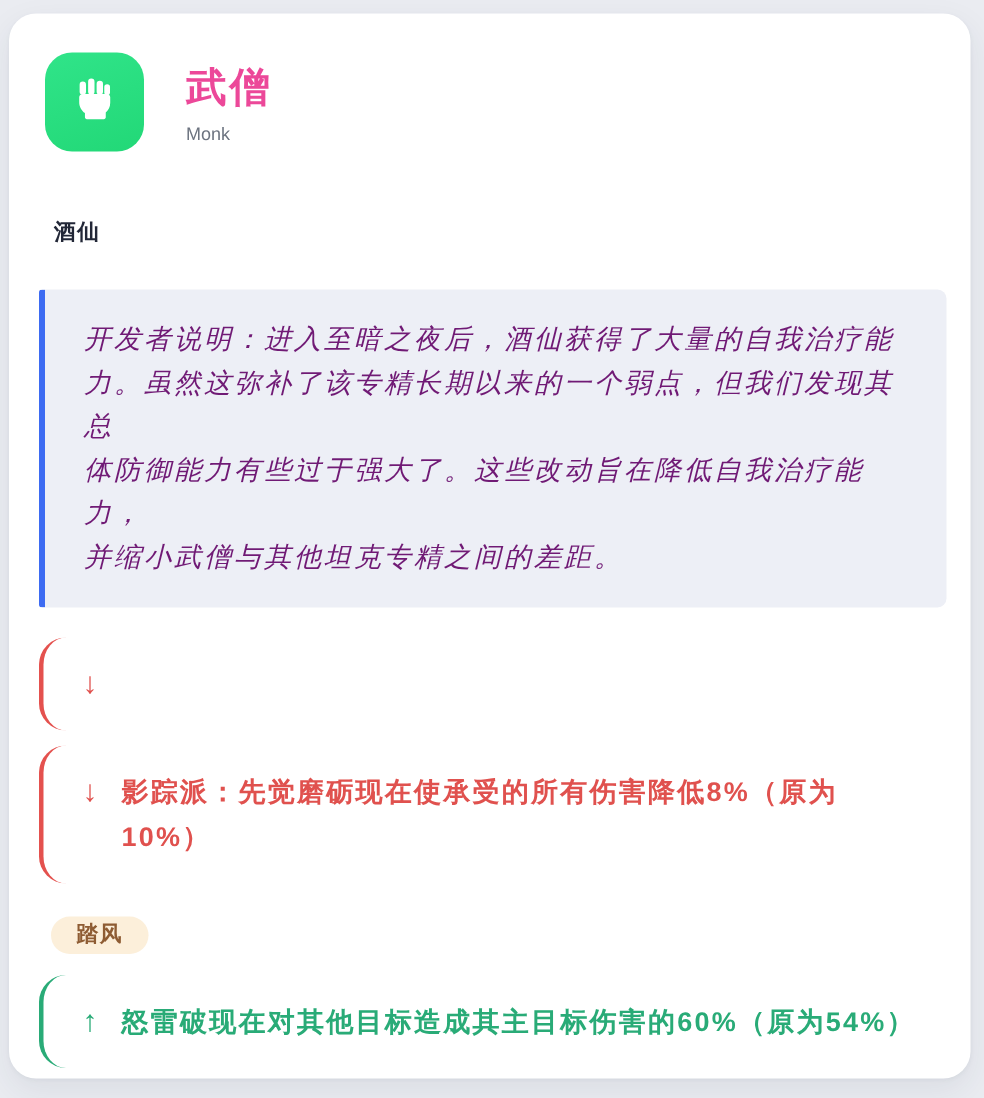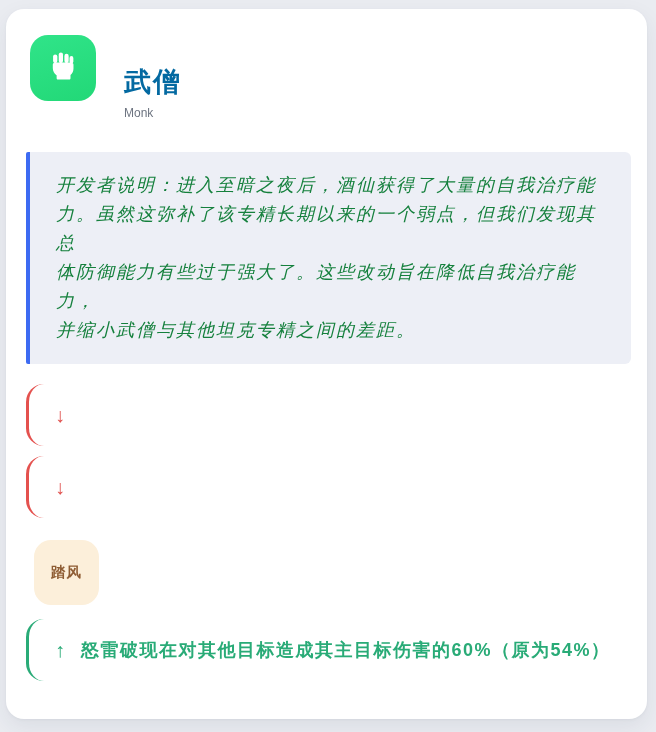--- a/index.html
+++ b/index.html
@@ -30,24 +30,23 @@
     border-radius: 18px;
     background: linear-gradient(160deg, #30e489 0%, #22d877 100%);
     display: flex; align-items: center; justify-content: center;
     flex: 0 0 auto;
   }
   .class-icon svg { width: 34px; height: 34px; }
   .header-text { margin: 8px 0 0 28px; }
   .class-title {
     font-size: 27px;
     font-weight: 700;
-    color: #0369a1;
+    color: #ec4899;
     letter-spacing: 2px;
     line-height: 30px;
-    margin-top: 24px;
   }
   .class-subtitle {
     margin-top: 6px;
     font-size: 12px;
     color: #6d7480;
     line-height: 20px;
   }
   
   .spec-label {
     margin: 45px 0 0 30px;
@@ -63,21 +62,21 @@
     background: #edeff6;
     border-left: 4px solid #3d6bf2;
     border-radius: 2px 6px 6px 2px;
     padding: 19px 22px 19px 26px;
   }
   .dev-note-text {
     font-style: italic;
     font-size: 18px;
     line-height: 29px;
     letter-spacing: 2px;
-    color: #15803d;
+    color: #701a75;
     white-space: pre-line;
   }
   
   .change {
     display: flex;
     align-items: flex-start;
     margin: 20px 18px 0 20px;
     border-left: 3px solid;
     border-radius: 18px;
     padding: 16px 16px 16px 26px;
@@ -103,21 +102,21 @@
   
   .spec-badge {
     display: inline-block;
     margin: 22px 0 0 28px;
     background: #fcefda;
     color: #8e5c33;
     font-size: 14.5px;
     font-weight: 700;
     letter-spacing: 1px;
     line-height: 17px;
-    padding: 24px 17px;
+    padding: 4px 17px;
     border-radius: 17px;
     text-align: center;
   }
 </style>
 </head>
 <body>
 
 <div class="card">
 
   <div class="header">
@@ -131,34 +130,37 @@
           <path d="M4.8 11.2 c0-0.9 0.7-1.6 1.6-1.6 h11.4 c0.9 0 1.6 0.7 1.6 1.6 v2.6 c0 1.9-0.8 3.5-2.1 4.6 v2.2 c0 0.5-0.4 0.9-0.9 0.9 h-8.0 c-0.5 0-0.9-0.4-0.9-0.9 v-2.0 c-1.6-1.1-2.7-3.0-2.7-5.0 z"></path>
         </svg>
       </span>
     </div>
     <div class="header-text">
       <div class="class-title">武僧</div>
       <div class="class-subtitle">Monk</div>
     </div>
   </div>
 
+  <div class="spec-label">酒仙</div>
 
   <div class="dev-note">
     <div class="dev-note-text">开发者说明：进入至暗之夜后，酒仙获得了大量的自我治疗能
 力。虽然这弥补了该专精长期以来的一个弱点，但我们发现其总
 体防御能力有些过于强大了。这些改动旨在降低自我治疗能力，
 并缩小武僧与其他坦克专精之间的差距。</div>
   </div>
 
   <div class="change nerf">
     <span class="arrow">↓</span>
   </div>
 
   <div class="change nerf">
     <span class="arrow">↓</span>
+    <span class="change-text">影踪派：先觉磨砺现在使承受的所有伤害降低8%（原为
+10%）</span>
   </div>
 
   <div>
     <span class="spec-badge">踏风</span>
   </div>
 
   <div class="change buff">
     <span class="arrow">↑</span>
     <span class="change-text">怒雷破现在对其他目标造成其主目标伤害的60%（原为54%）</span>
   </div>

